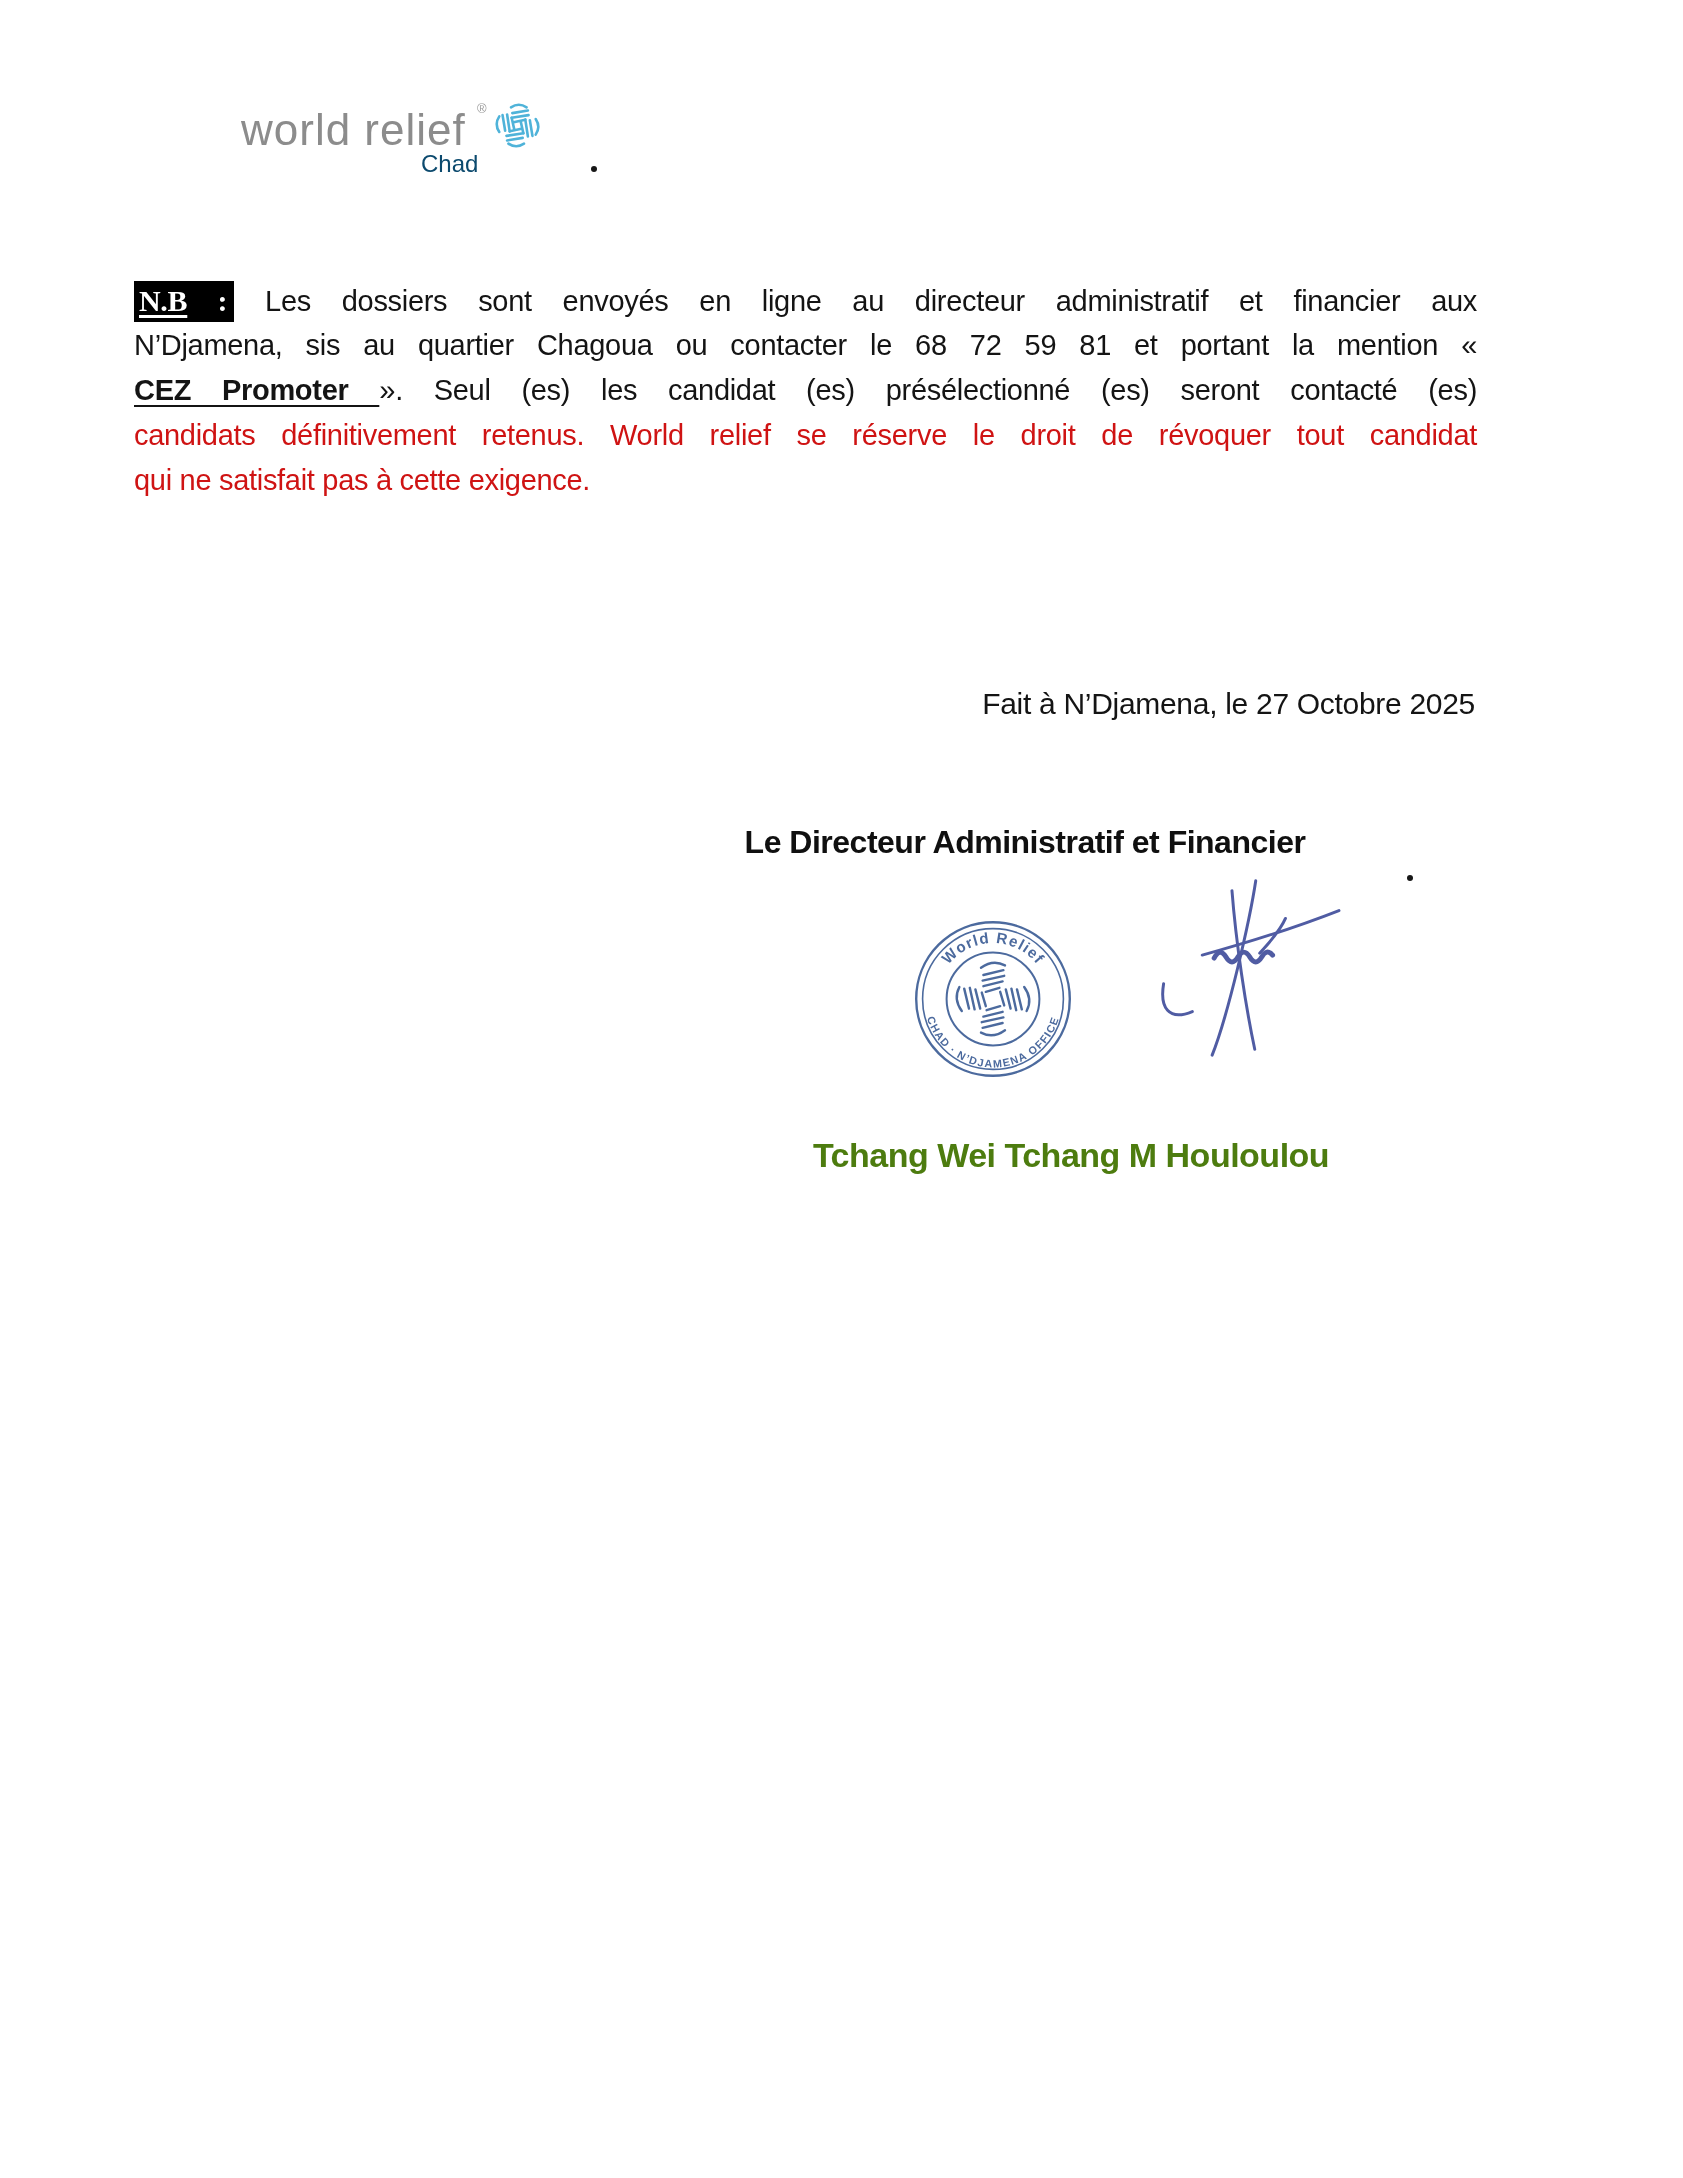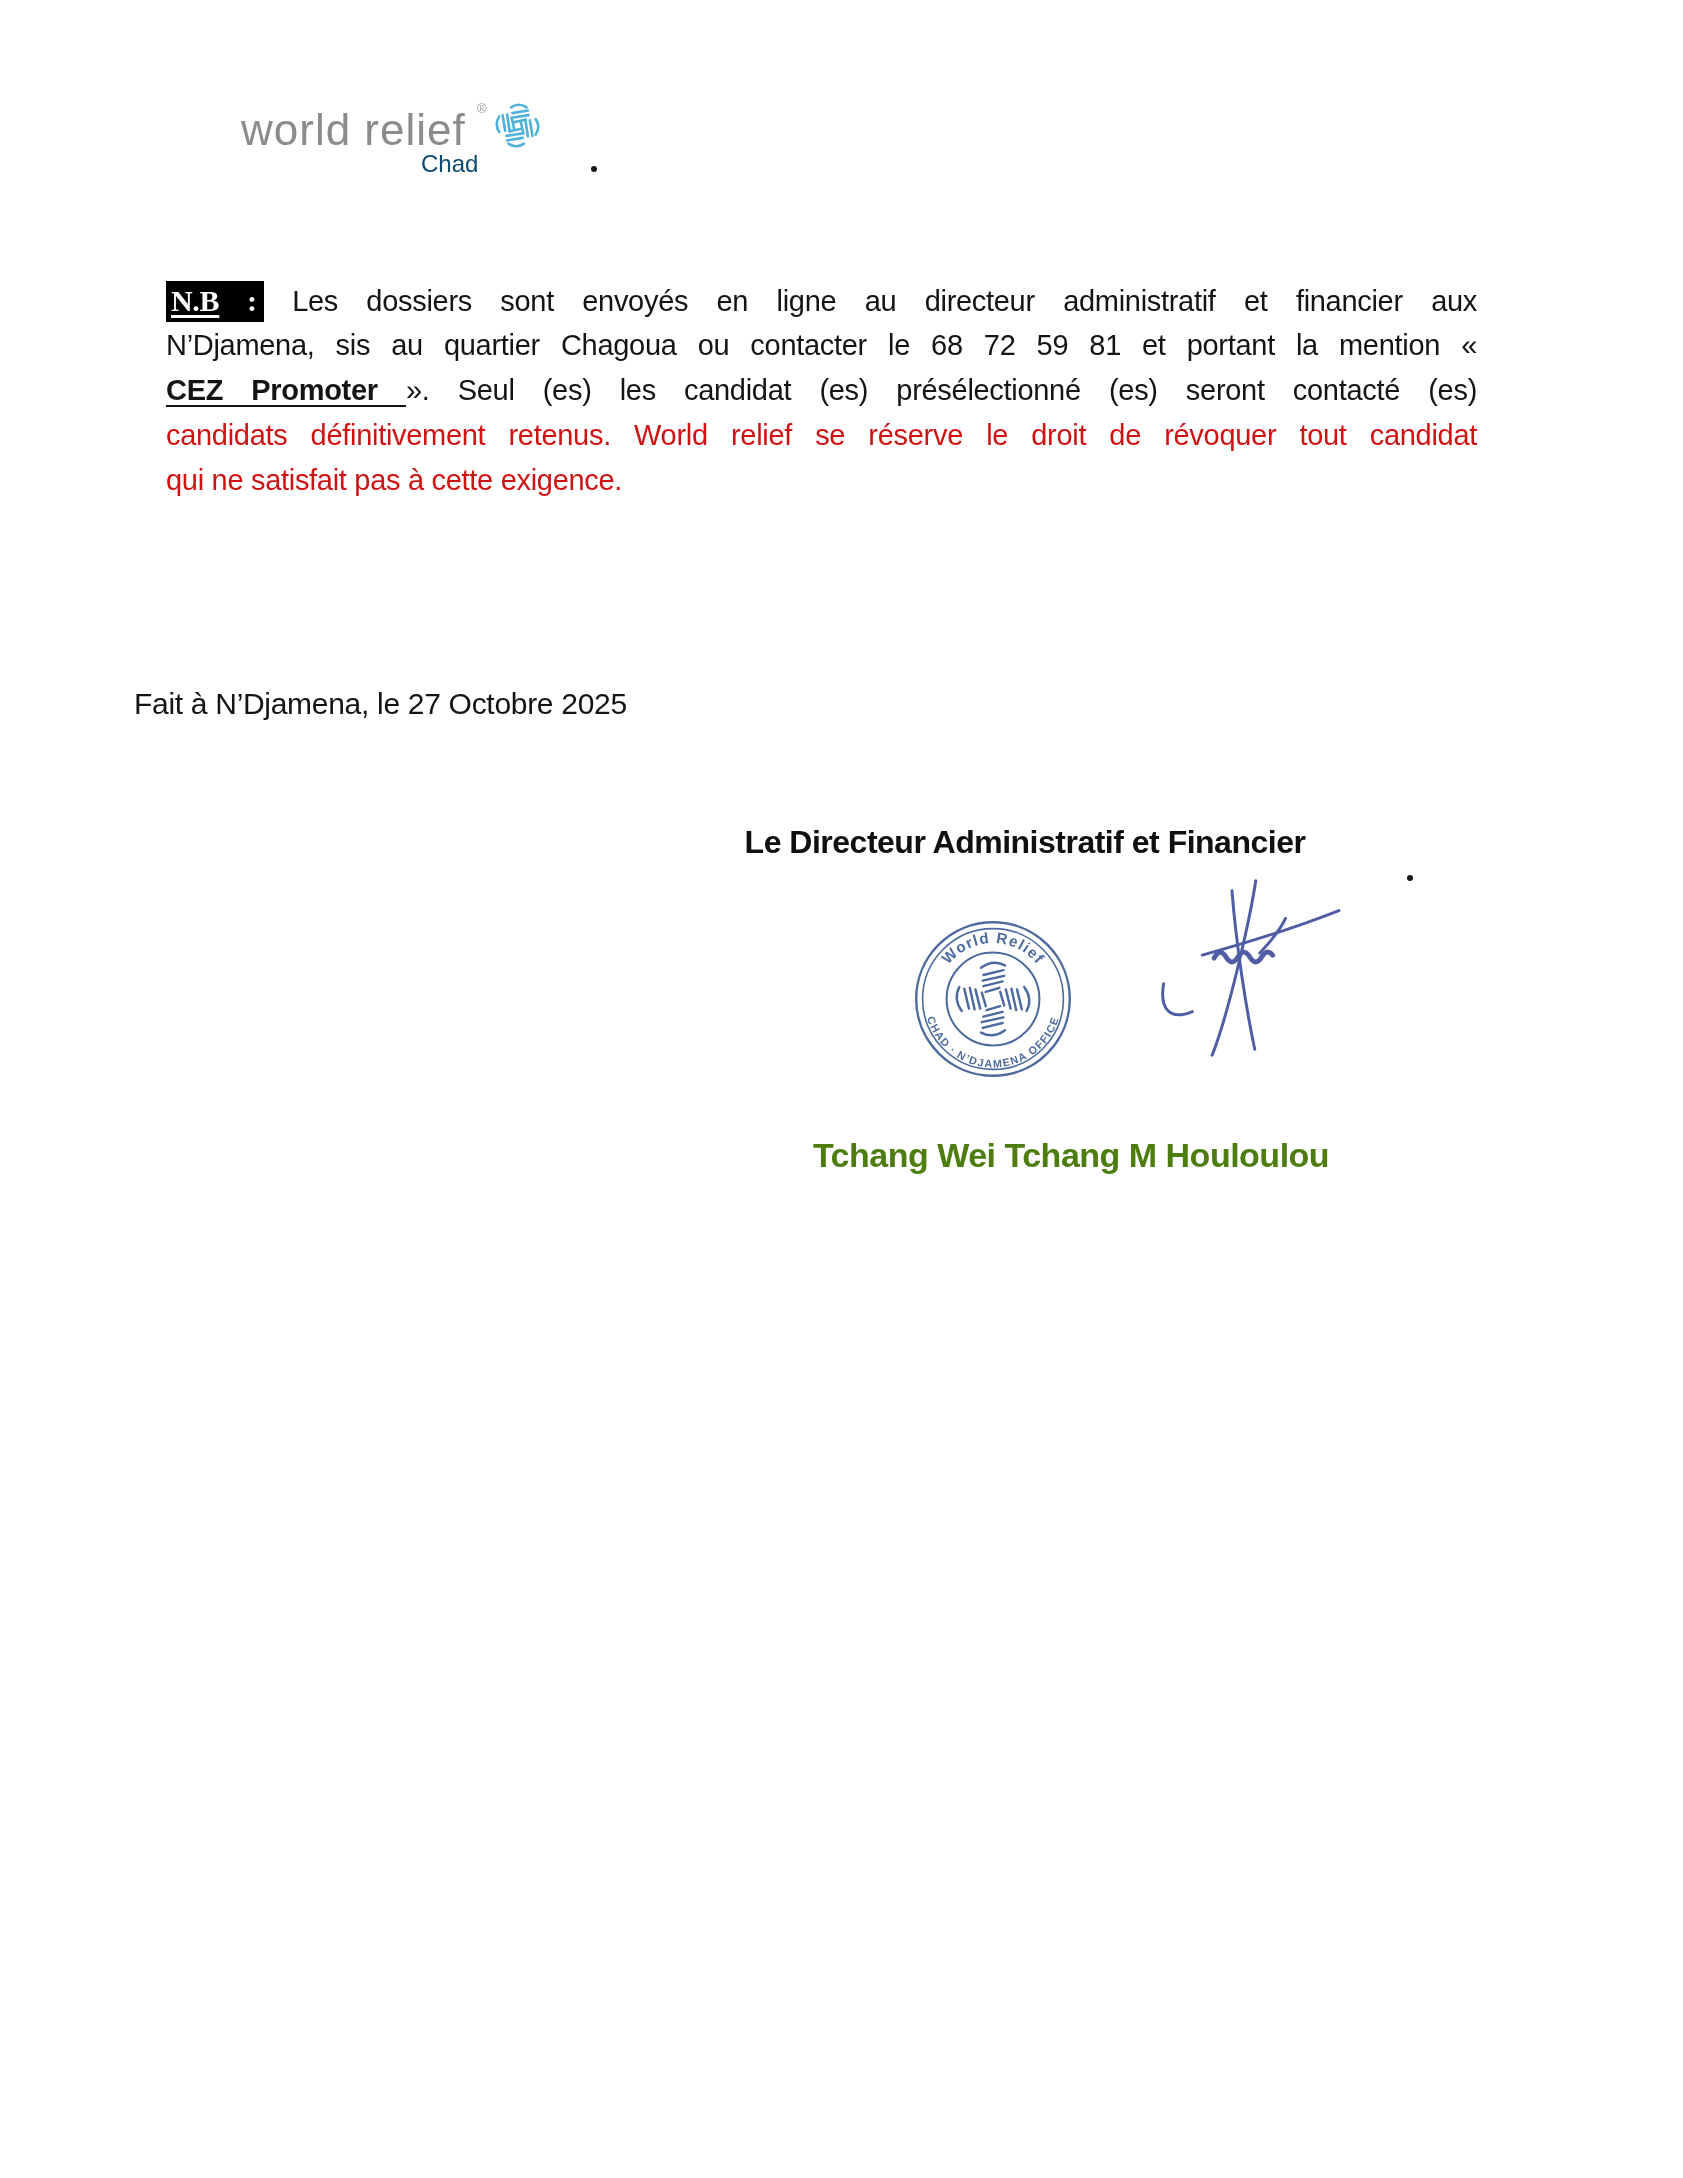--- a/index.html
+++ b/index.html
@@ -20,33 +20,33 @@
     position:absolute;left:180px;top:51px;font-size:24px;color:#0c4a6e;white-space:nowrap;
   }
   .artifact-dot{position:absolute;width:6px;height:6px;border-radius:50%;background:#171717;}
   #dot1{left:591px;top:166px;}
   #dot2{left:1407px;top:875px;}
   
   .para{
     position:absolute;left:134px;top:278px;width:1343px;
     font-size:29px;letter-spacing:-0.3px;line-height:45px;color:#141414;
   }
-  .pline{text-align:justify;text-align-last:justify;height:45px;margin-left:32px;}
+  .pline{text-align:justify;text-align-last:justify;height:45px;}
   .pline.last{text-align:left;text-align-last:left;}
   .nb-box{
     background:#000;color:#fff;font-family:"Liberation Serif","DejaVu Serif",serif;
     font-weight:bold;padding:3px 7px 5px 5px;font-size:30px;
   }
   .nb-label{text-decoration:underline;text-underline-offset:4px;}
   .email-link{color:#2e74c4;text-decoration:underline;text-underline-offset:5px;cursor:pointer;}
   .bold-underline{font-weight:bold;text-decoration:underline;text-underline-offset:5px;}
   .red{color:#cf1313;}
   
   .date-line{
-    position:absolute;left:134px;top:687px;width:1341px;
+    position:absolute;left:134px;top:687px;width:1341px;text-align:right;
     font-size:30px;letter-spacing:-0.3px;color:#141414;white-space:nowrap;
   }
   .sig-title{
     position:absolute;left:1025px;top:808px;transform:translateX(-50%);
     font-size:32px;font-weight:bold;letter-spacing:-0.5px;white-space:nowrap;color:#101010;margin-top:16px;
   }
   .sig-name{
     position:absolute;left:1071px;top:1136px;transform:translateX(-50%);
     font-size:34px;font-weight:bold;letter-spacing:-0.5px;white-space:nowrap;color:#4d7c0f;
   }

